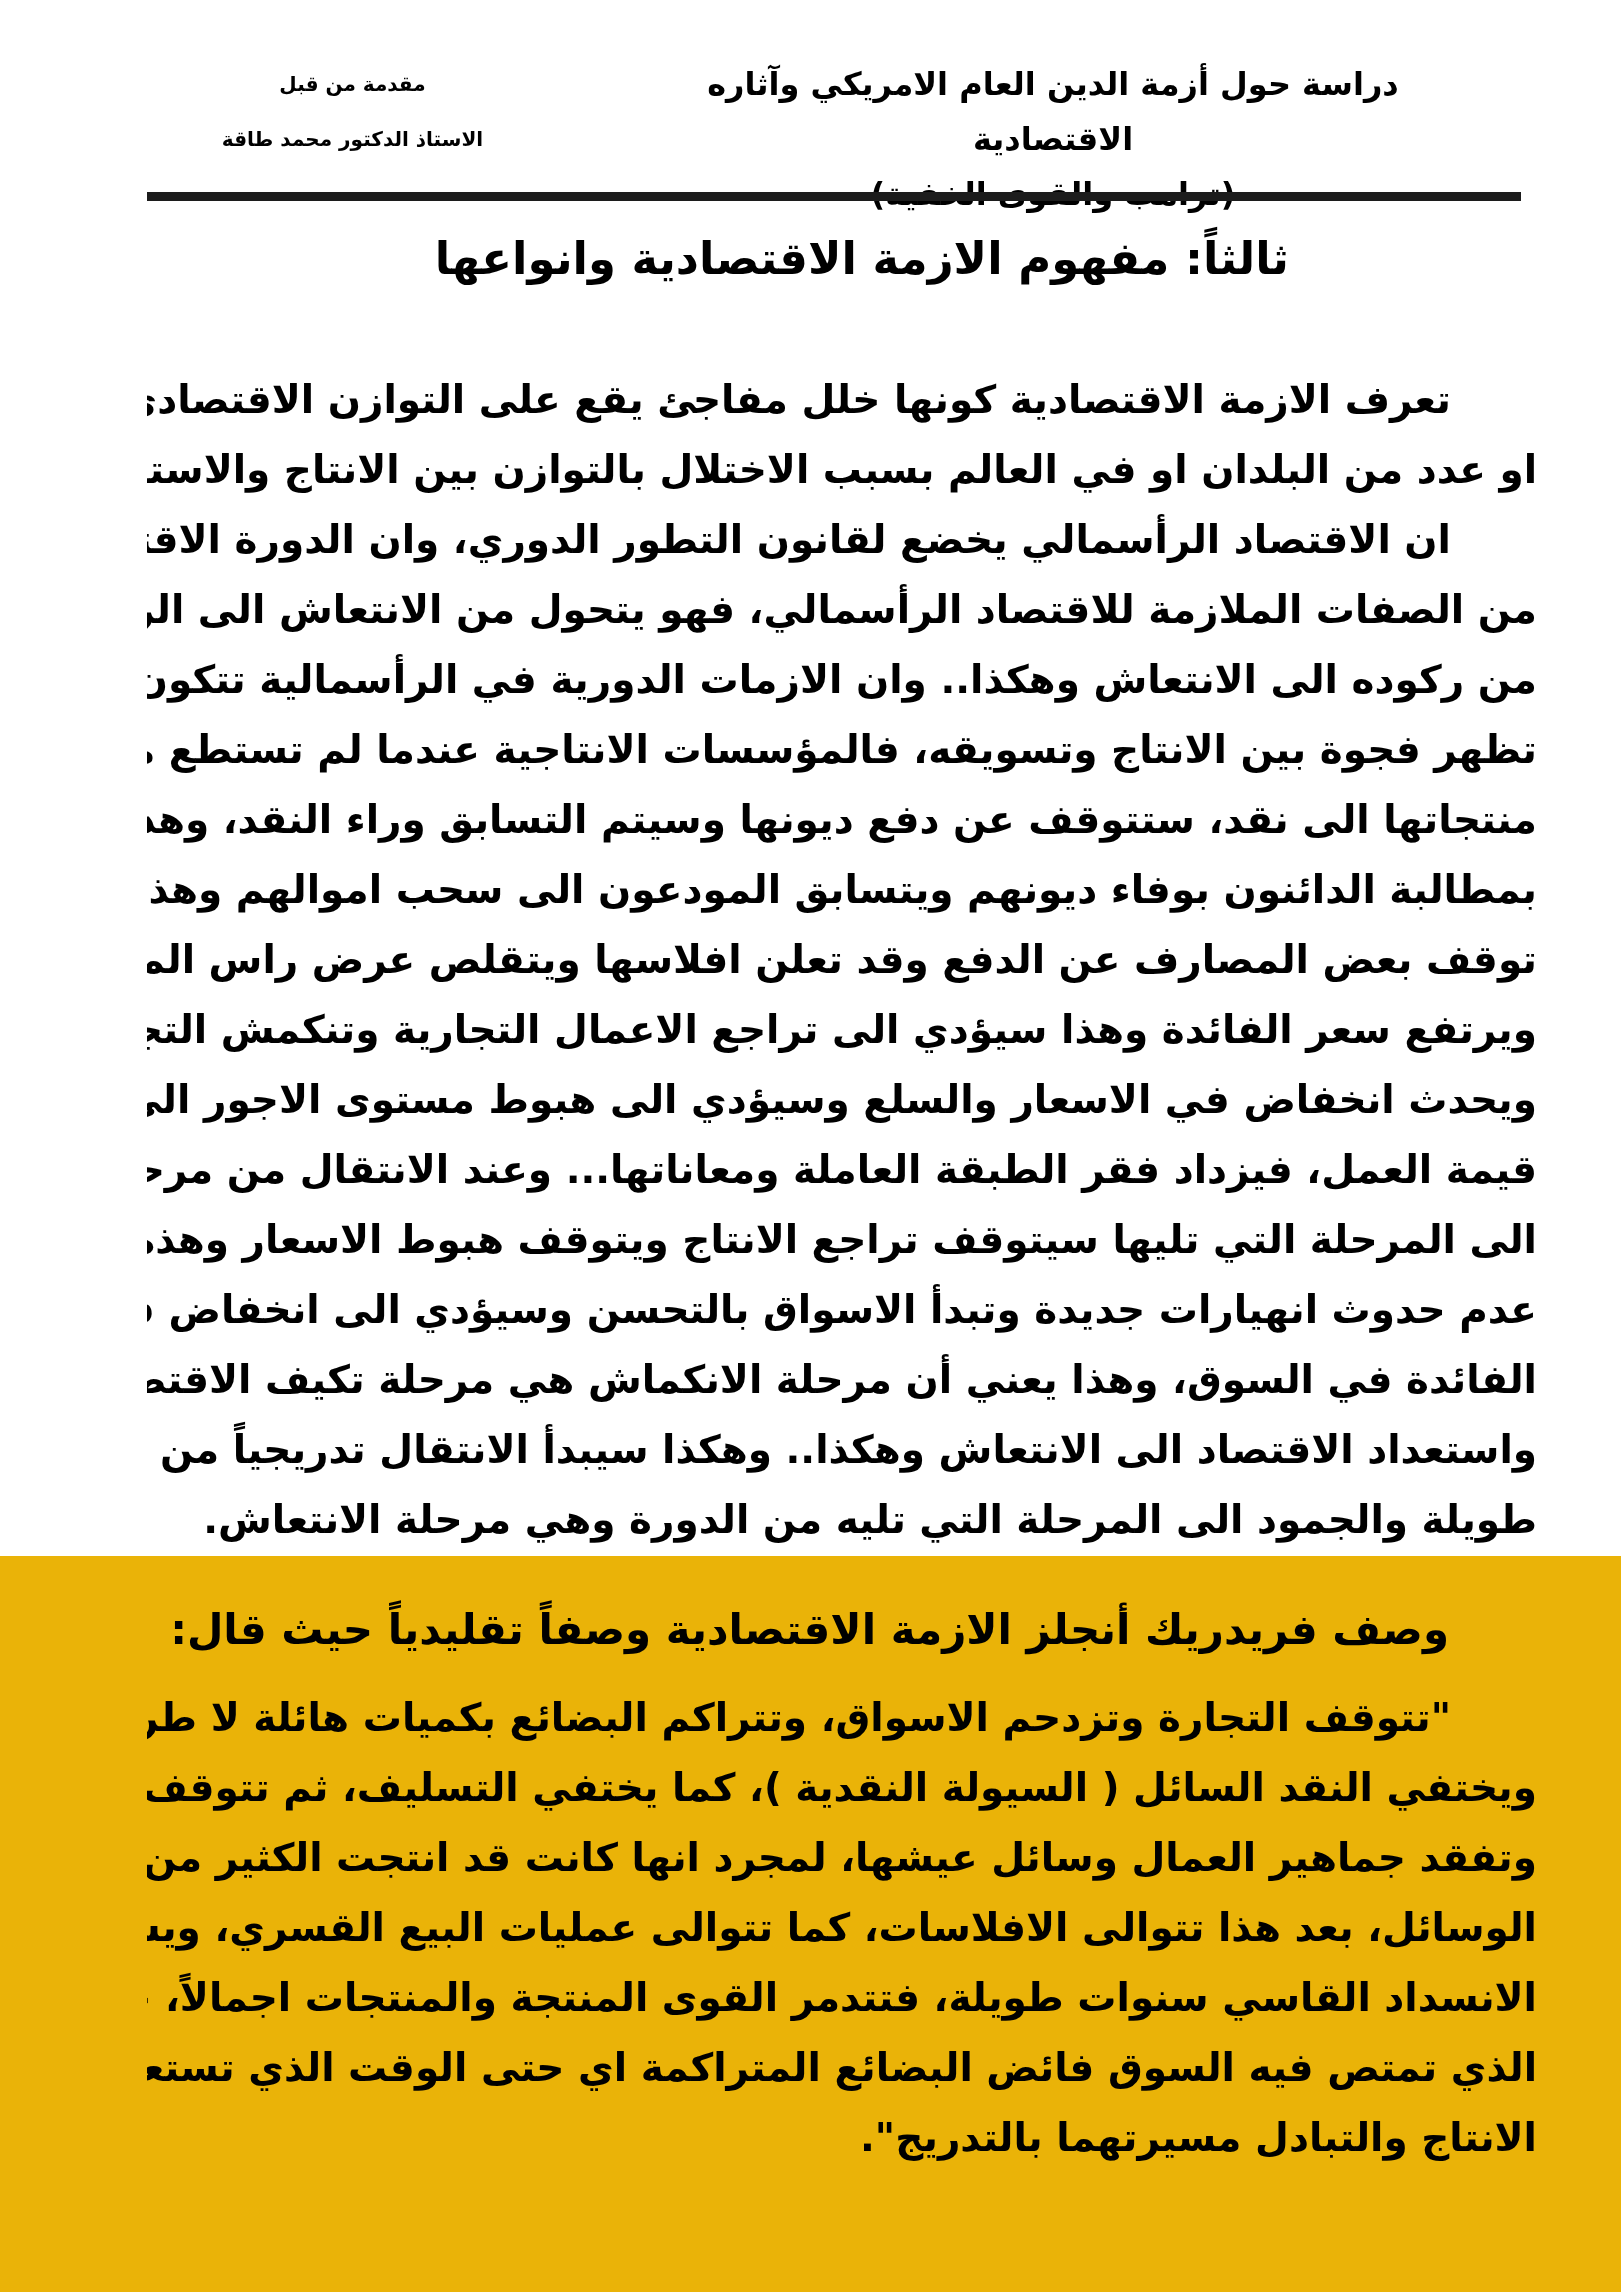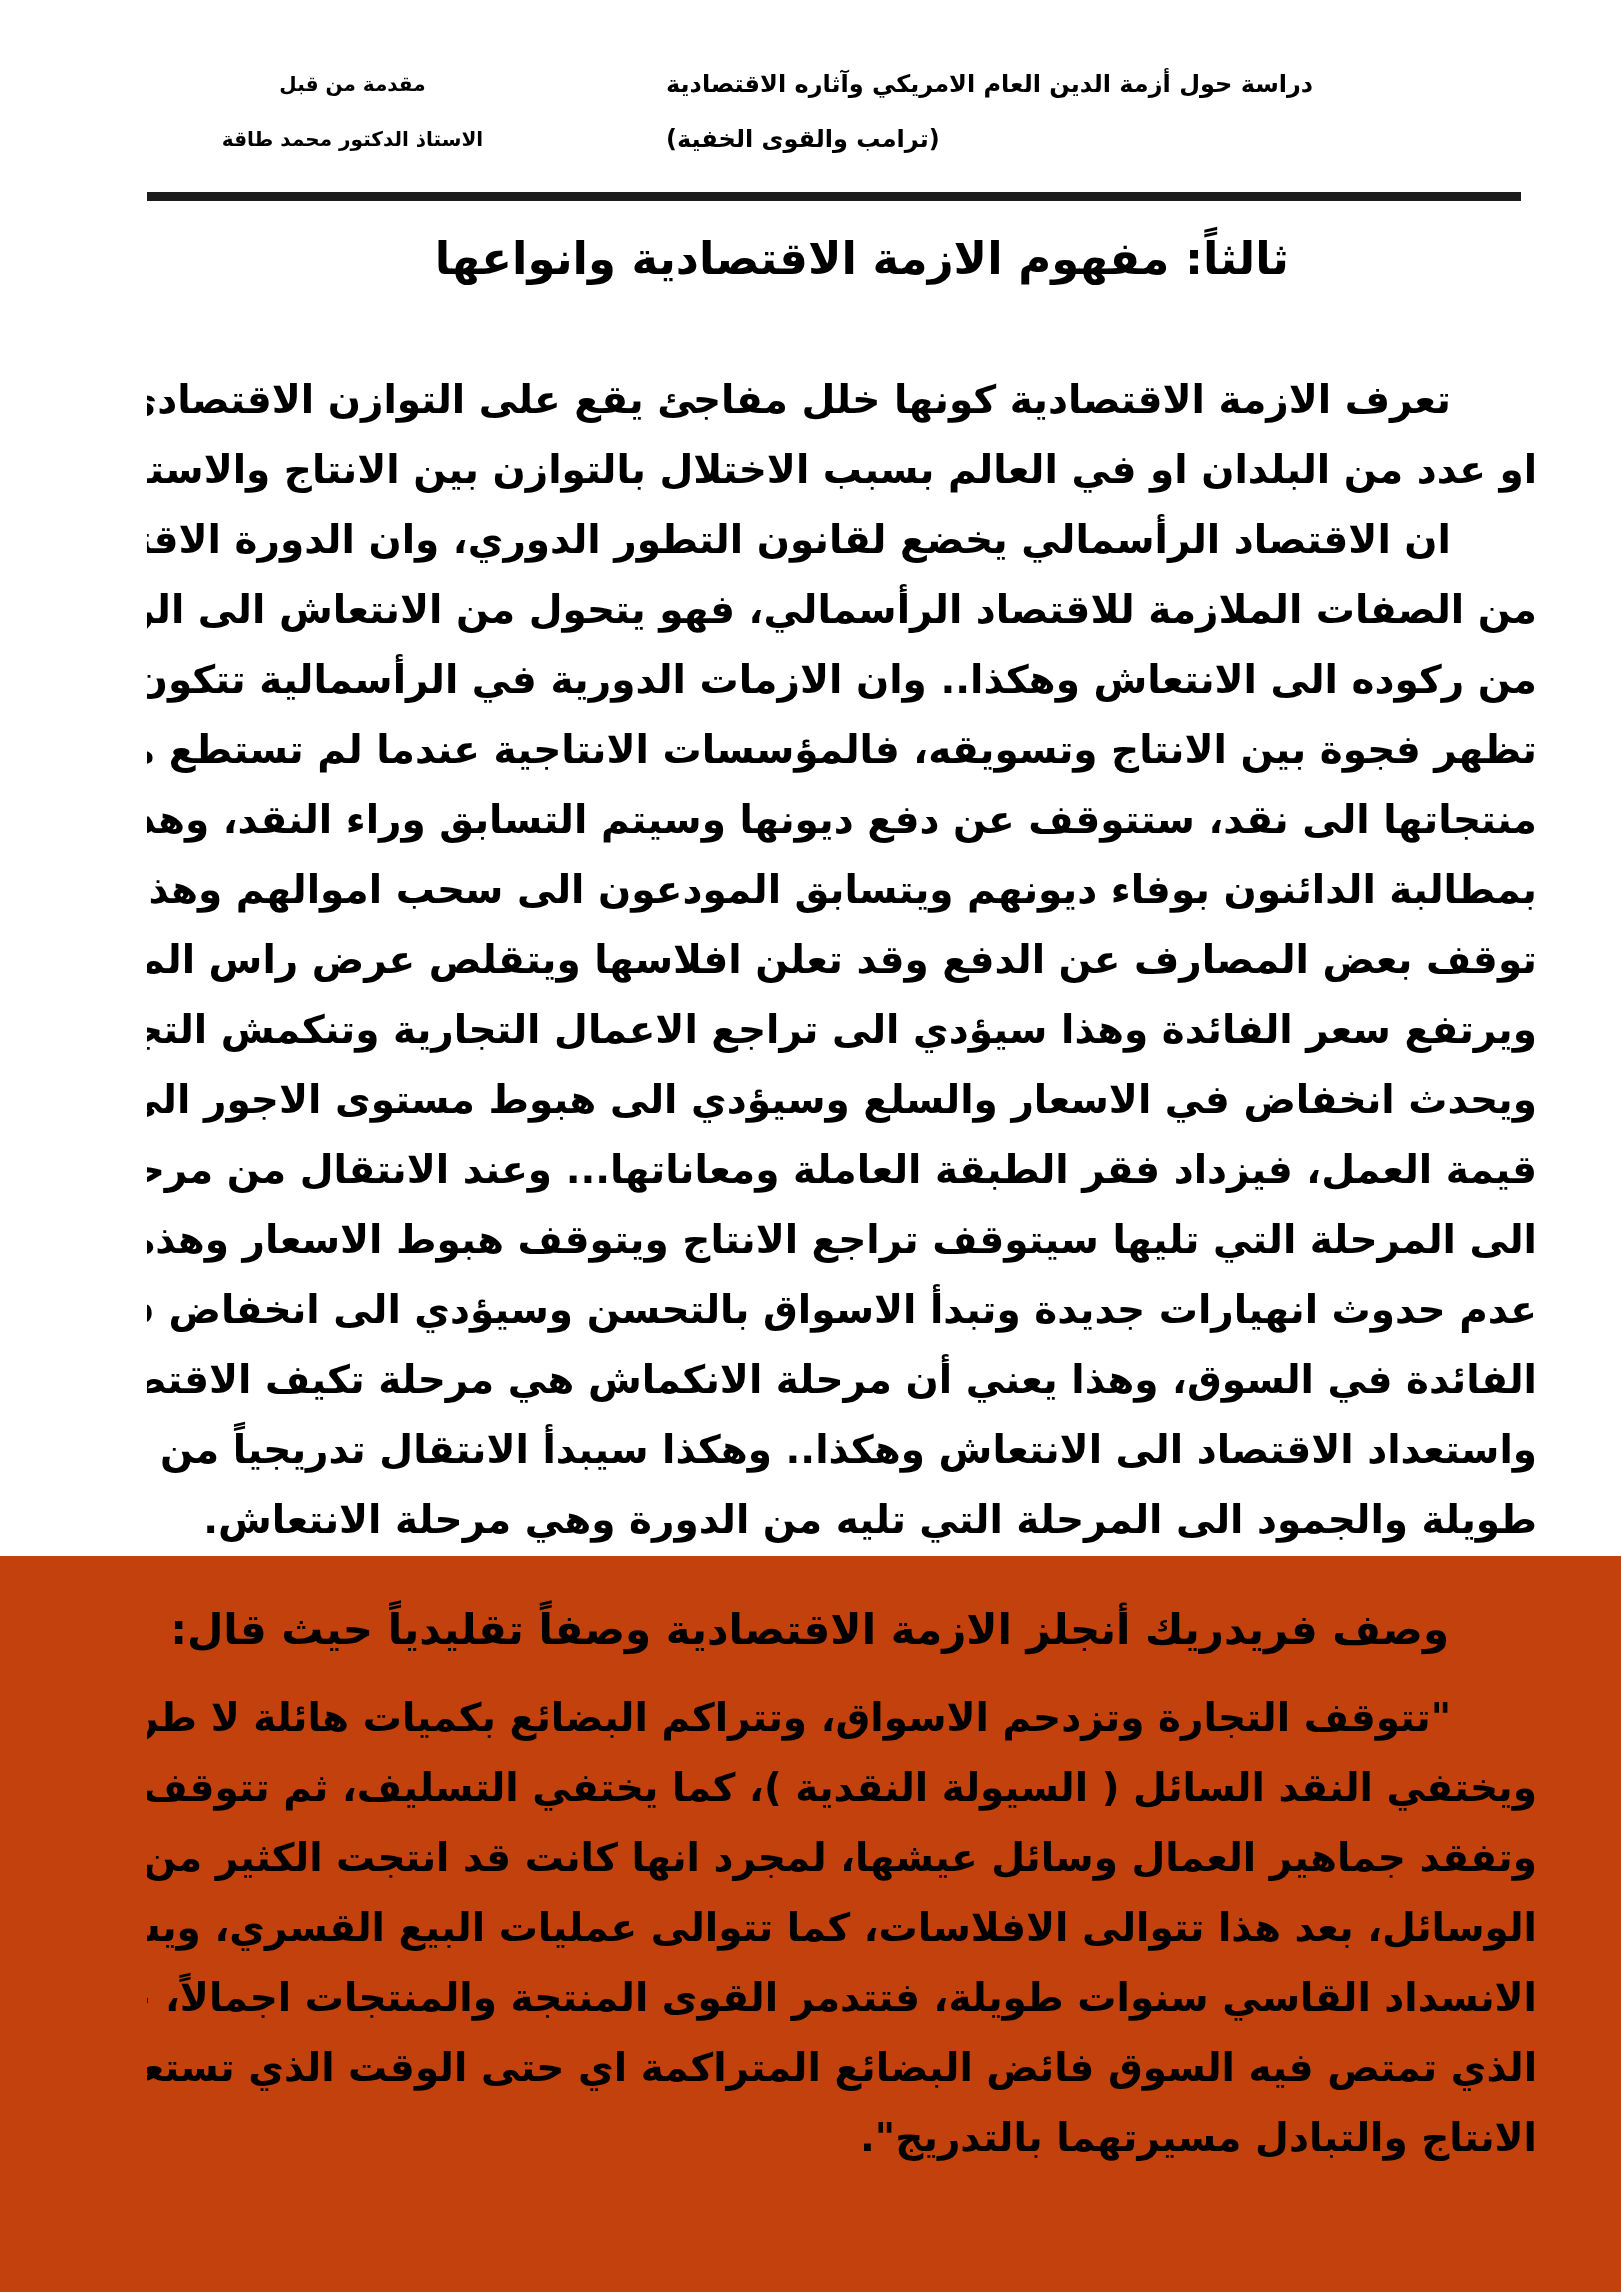--- a/index.html
+++ b/index.html
@@ -9,21 +9,21 @@
     background:#ffffff;
     font-family:"DejaVu Sans","Liberation Sans",sans-serif;
     color:#000000;
     direction:rtl;
     overflow:hidden;
     font-weight:700;
   }
   
   .hdr-right {
     position:absolute; top:57px; right:181px; width:774px;
-    text-align:left; font-size:24px; line-height:55px;
+    text-align:center; font-size:32px; line-height:55px;
   }
   .hdr-left {
     position:absolute; top:57px; left:142px; width:421px;
     text-align:center; font-size:20px; line-height:55px;
   }
   .divider {
     position:absolute; top:192px; left:147px; width:1374px; height:8.8px;
     background:#1c1c1c;
   }
   
@@ -42,21 +42,21 @@
     height:70px; line-height:70px;
     text-align:justify; text-align-last:justify; text-justify:inter-word;
     white-space:nowrap;
     overflow:hidden;
   }
   .jline.lastline { text-align-last:right; }
   .jline.firstline { padding-right:86px; }
   
   .quote-box {
     position:absolute; top:1556px; left:0; right:0; bottom:0;
-    background:#c2410c;
+    background:#eab308;
     padding:39px 84px 12px 147px;
     box-sizing:border-box;
   }
   .quote-heading {
     font-size:42px; line-height:70px; font-weight:700;
     text-align:right; padding-right:88px;
     margin:0 0 17.6px 0;
     white-space:nowrap;
   }
   .quote-lines { font-size:39px; }

